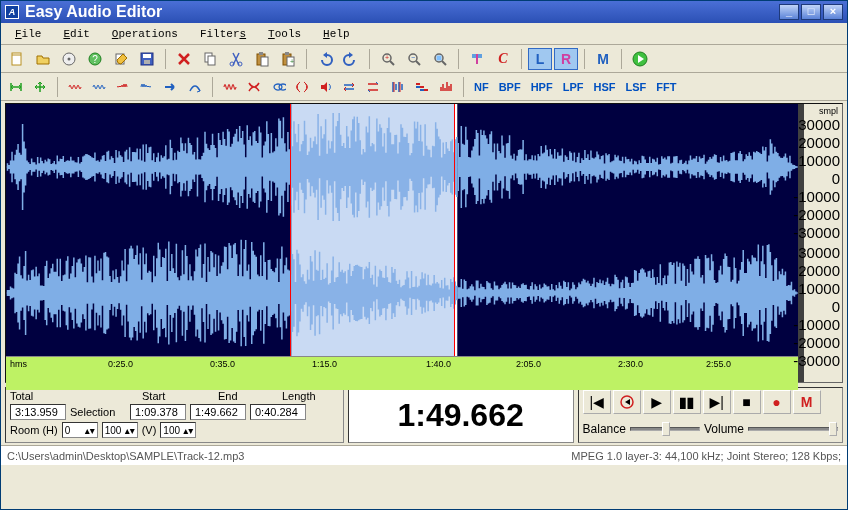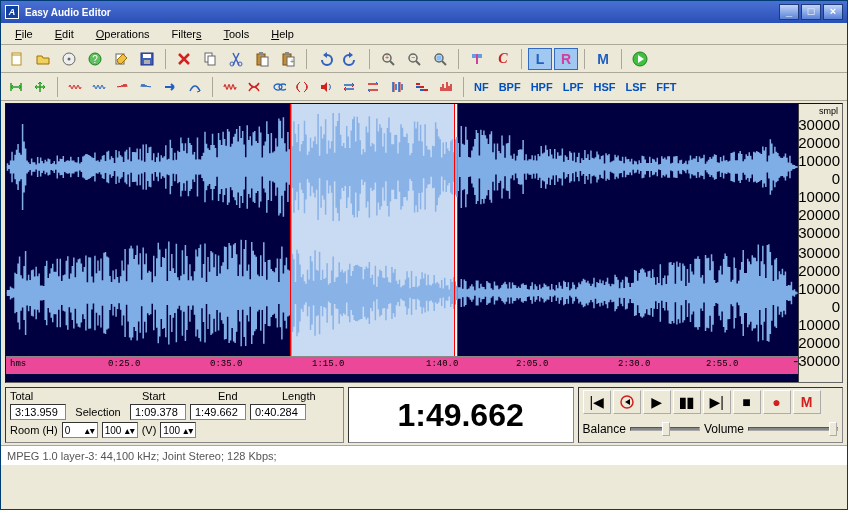--- a/index.html
+++ b/index.html
@@ -1,40 +1,40 @@
 <!DOCTYPE html>
 <html><head>
 <meta charset="utf-8">
 <style>
 * { box-sizing: border-box; margin: 0; padding: 0; }
 body { font-family: Tahoma, Arial, sans-serif; font-size: 11px; background: #ece9d8; width: 848px; height: 510px; overflow: hidden; }
 .window { width: 848px; height: 510px; border: 1px solid #003c74; background: #ece9d8; display: flex; flex-direction: column; }
 .titlebar { height: 22px; background: linear-gradient(#4a6fd6, #2b50b5); display: flex; align-items: center; padding: 0 4px; color: #fff; }
 .titlebar .app-icon { width: 14px; height: 14px; background: #1040a0; border: 1px solid #fff; margin-right: 6px; display: flex; align-items: center; justify-content: center; font-size: 9px; font-weight: bold; font-style: italic; }
-.titlebar .title { flex: 1; font-size: 10px; font-weight: bold; }
+.titlebar .title { flex: 1; font-size: 16px; font-weight: bold; }
 .titlebar .win-btns { display: flex; gap: 2px; }
 .titlebar .win-btn { width: 20px; height: 16px; background: linear-gradient(#c0d4f8,#5a82d8); border: 1px solid #1e3a7a; color: #fff; font-size: 11px; text-align: center; line-height: 12px; font-weight: bold; cursor: pointer; }
 .menubar { height: 22px; background: #ece9d8; border-bottom: 1px solid #aca899; display: flex; align-items: center; padding: 0 4px; gap: 2px; }
-.menubar .menu-item { padding: 2px 10px; cursor: pointer; }
+.menubar .menu-item { padding: 2px 10px; cursor: pointer; font-family: Liberation Mono, monospace; }
 .menubar .menu-item u { text-decoration: underline; }
 .toolbar { height: 28px; background: #ece9d8; border-bottom: 1px solid #aca899; display: flex; align-items: center; padding: 2px 4px; gap: 2px; }
 .toolbar .sep { width: 1px; height: 20px; background: #aca899; margin: 0 4px; }
 .tool-btn { width: 24px; height: 22px; border: 1px solid transparent; display: flex; align-items: center; justify-content: center; cursor: pointer; font-size: 14px; }
 .tool-btn.small { width: 22px; }
 .tool-text { font-size: 11px; font-weight: bold; color: #0050c0; padding: 2px 4px; cursor: pointer; }
 .waveform-area { height: 280px; background: #000040; border: 1px inset #666; margin: 2px 4px; position: relative; display: flex; }
 .wf-main { flex: 1; position: relative; }
-.wf-ruler { width: 44px; background: #ece9d8; border-left: 1px solid #404040; font-size: 9px; position: relative; }
+.wf-ruler { width: 44px; background: #ece9d8; border-left: 6px solid #404040; font-size: 9px; position: relative; }
 .wf-ruler .smpl { position: absolute; top: 2px; right: 4px; }
 .ruler-tick { position: absolute; right: 2px; font-size: 15px; color: #000; }
 .channel { height: 126px; width: 100%; position: relative; }
 .channel.top { top: 0; }
 .channel.bot { top: 0; }
 .wf-svg { width: 100%; height: 100%; display: block; }
-.wf-timeline { height: 18px; background: #ec4899; border-top: 1px solid #888; position: relative; font-size: 9px; font-family: Liberation Mono, monospace; }
+.wf-timeline { height: 34px; background: #bef264; border-top: 1px solid #888; position: relative; font-size: 9px; }
 .wf-timeline .hms { position: absolute; left: 4px; top: 2px; }
 .wf-timeline .tl-tick { position: absolute; top: 2px; }
 .selection-hl { position: absolute; top: 0; height: 252px; background: rgba(147,182,232,0.5); border-left: 1.5px solid red; border-right: 1.5px solid red; pointer-events: none; }
 .bottom-panel { height: 56px; display: flex; margin: 2px 4px; gap: 4px; }
 .info-box { border: 1px inset #888; background: #ece9d8; padding: 2px 4px; font-size: 11px; }
 .info-left { width: 340px; display: flex; flex-direction: column; gap: 2px; }
 .info-row { display: flex; align-items: center; gap: 4px; }
 .info-val { border: 1px inset #888; background: #fff; padding: 1px 4px; min-width: 48px; font-size: 11px; }
 .spinner { border: 1px inset #888; background: #fff; width: 36px; height: 16px; display: inline-flex; align-items: center; font-size: 10px; padding: 0 2px; }
 .big-time { border: 1px inset #888; background: #fff; flex: 0 0 226px; display: flex; align-items: center; justify-content: center; font-size: 32px; font-weight: bold; font-family: Arial; }
@@ -377,21 +377,21 @@
   <div class="bottom-panel">
     <div class="info-box info-left">
       <div class="info-row">
         <div style="width:60px">Total</div>
         <div style="width:72px;margin-left:68px">Start</div>
         <div style="width:60px">End</div>
         <div style="width:56px">Length</div>
       </div>
       <div class="info-row">
         <div class="info-val" style="width:56px">3:13.959</div>
-        <div style="width:56px;text-align:center">Selection</div>
+        <div style="width:56px;text-align:left">Selection</div>
         <div class="info-val" style="width:56px">1:09.378</div>
         <div class="info-val" style="width:56px">1:49.662</div>
         <div class="info-val" style="width:56px">0:40.284</div>
       </div>
       <div class="info-row">
         <span>Room (H)</span>
         <span class="spinner">
             <span>0</span>
             <span style="margin-left:auto">▴▾</span>
           </span>
@@ -436,16 +436,17 @@
           </div>
         <span>Volume</span>
         <div class="hslider" style="flex:0 0 90px">
             <div class="thumb" style="left:80px"></div>
           </div>
       </div>
     </div>
   </div>
 
   <div class="statusbar">
+    <div class="status-left">C:\Users\admin\Desktop\SAMPLE\Track-12.mp3</div>
     <div>MPEG 1.0 layer-3: 44,100 kHz; Joint Stereo; 128 Kbps;</div>
   </div>
 
 </div>
 
 </body></html>

